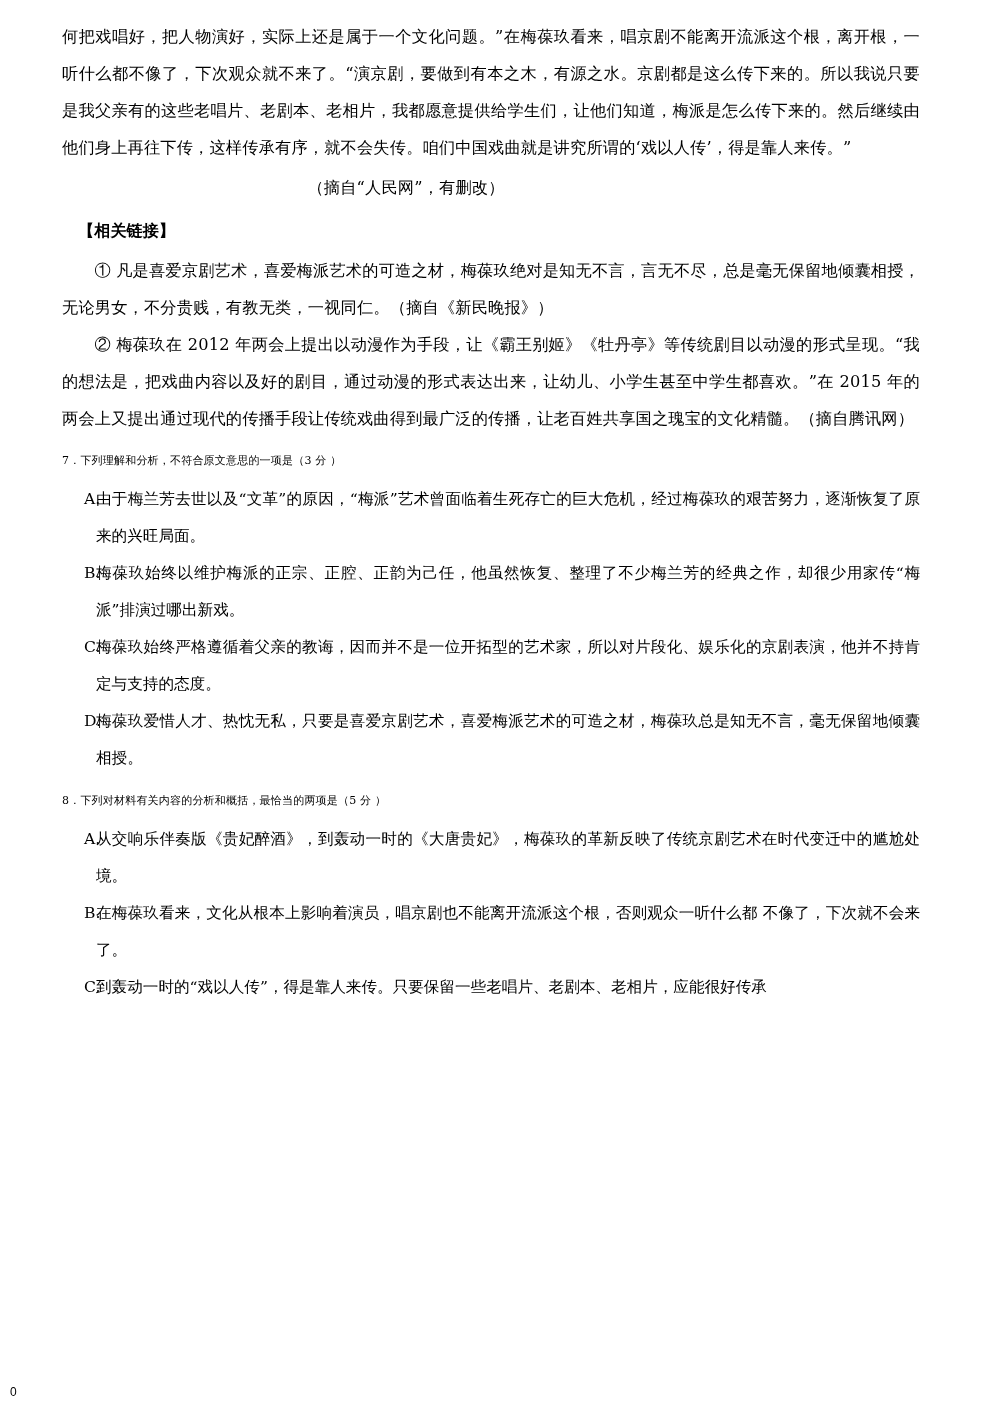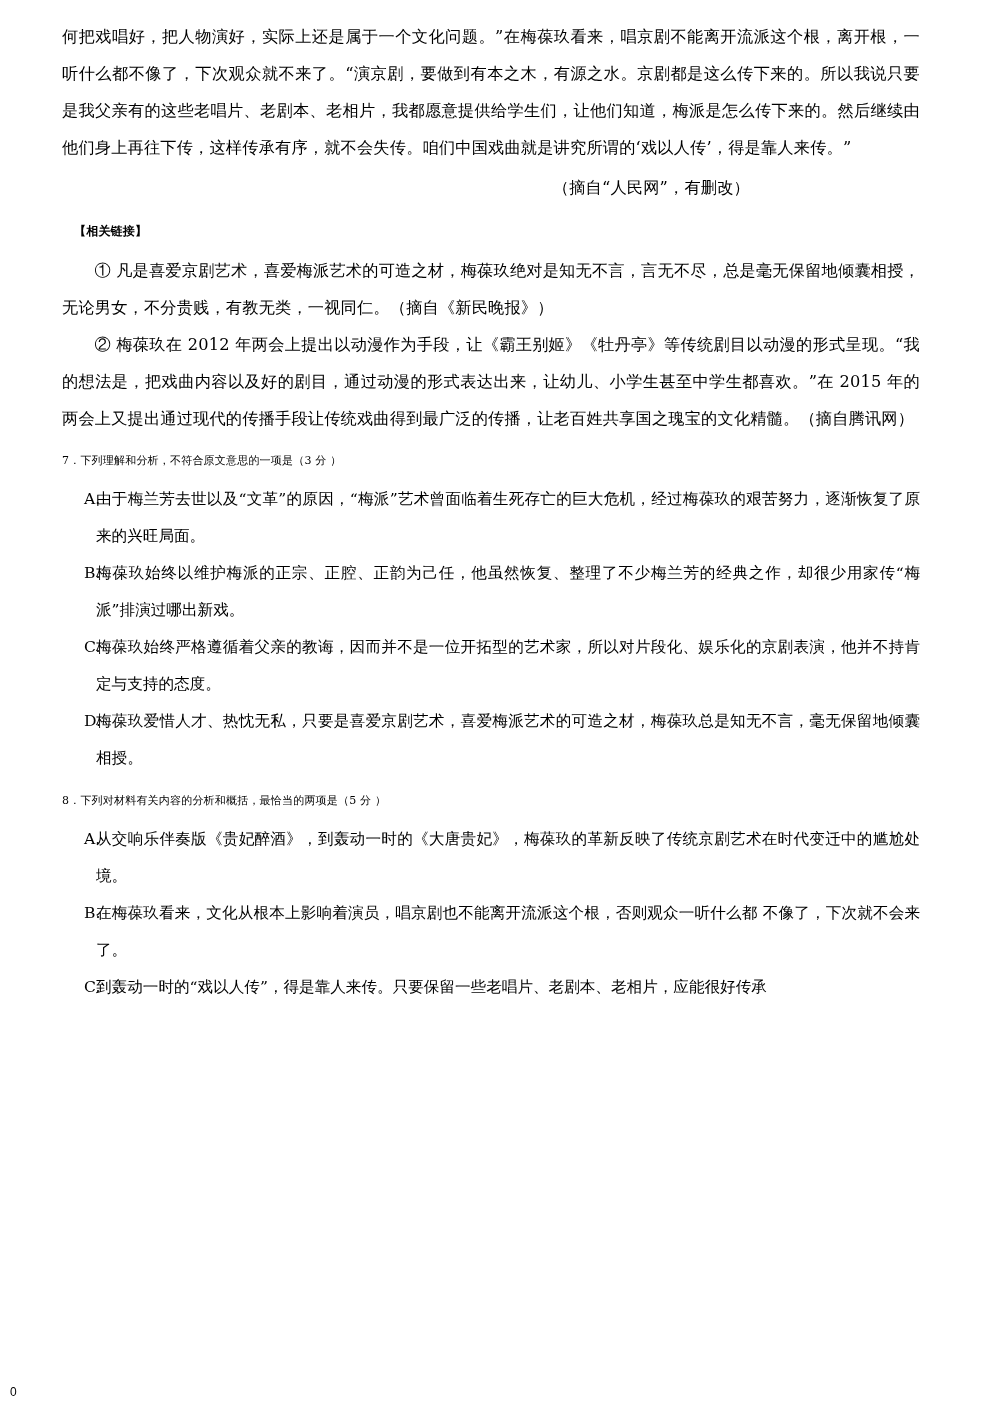--- a/index.html
+++ b/index.html
@@ -27,27 +27,27 @@
     font-size: 16.2px;
     line-height: 37px;
     text-align: justify;
     text-justify: inter-ideograph;
     letter-spacing: 0.2px;
   }
   .indent2 {
     text-indent: 2em;
   }
   .source-line {
-    text-align: right;
+    text-align: center;
     padding-right: 170px;
     font-size: 16.2px;
     line-height: 44px;
   }
   .section-title {
-    font-size: 12px;
+    font-size: 16px;
     line-height: 42px;
     font-weight: bold;
     text-indent: 1em;
   }
   .q-stem {
     font-size: 11px;
     line-height: 40px;
     margin-top: 4px;
   }
   .opt-row {

